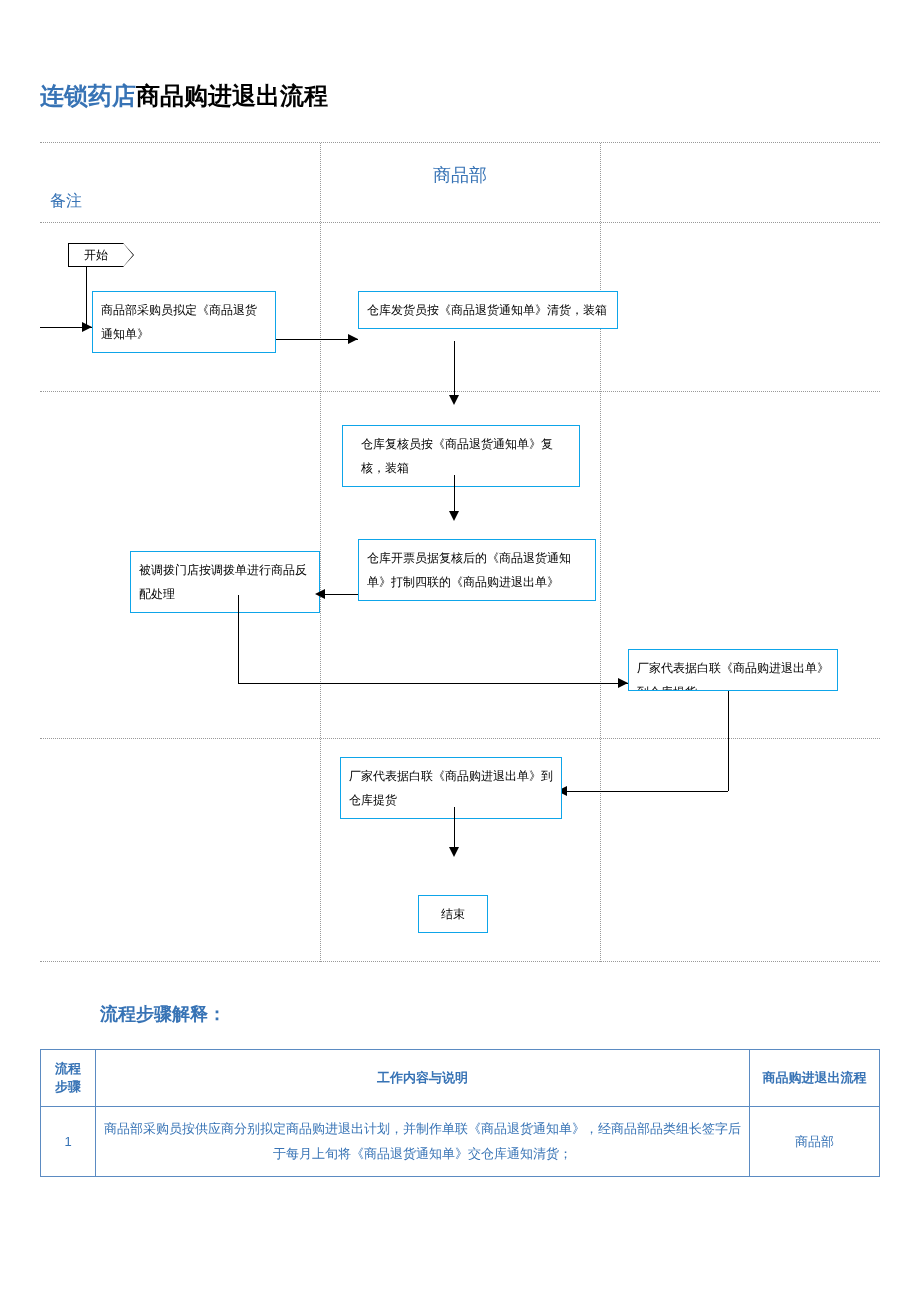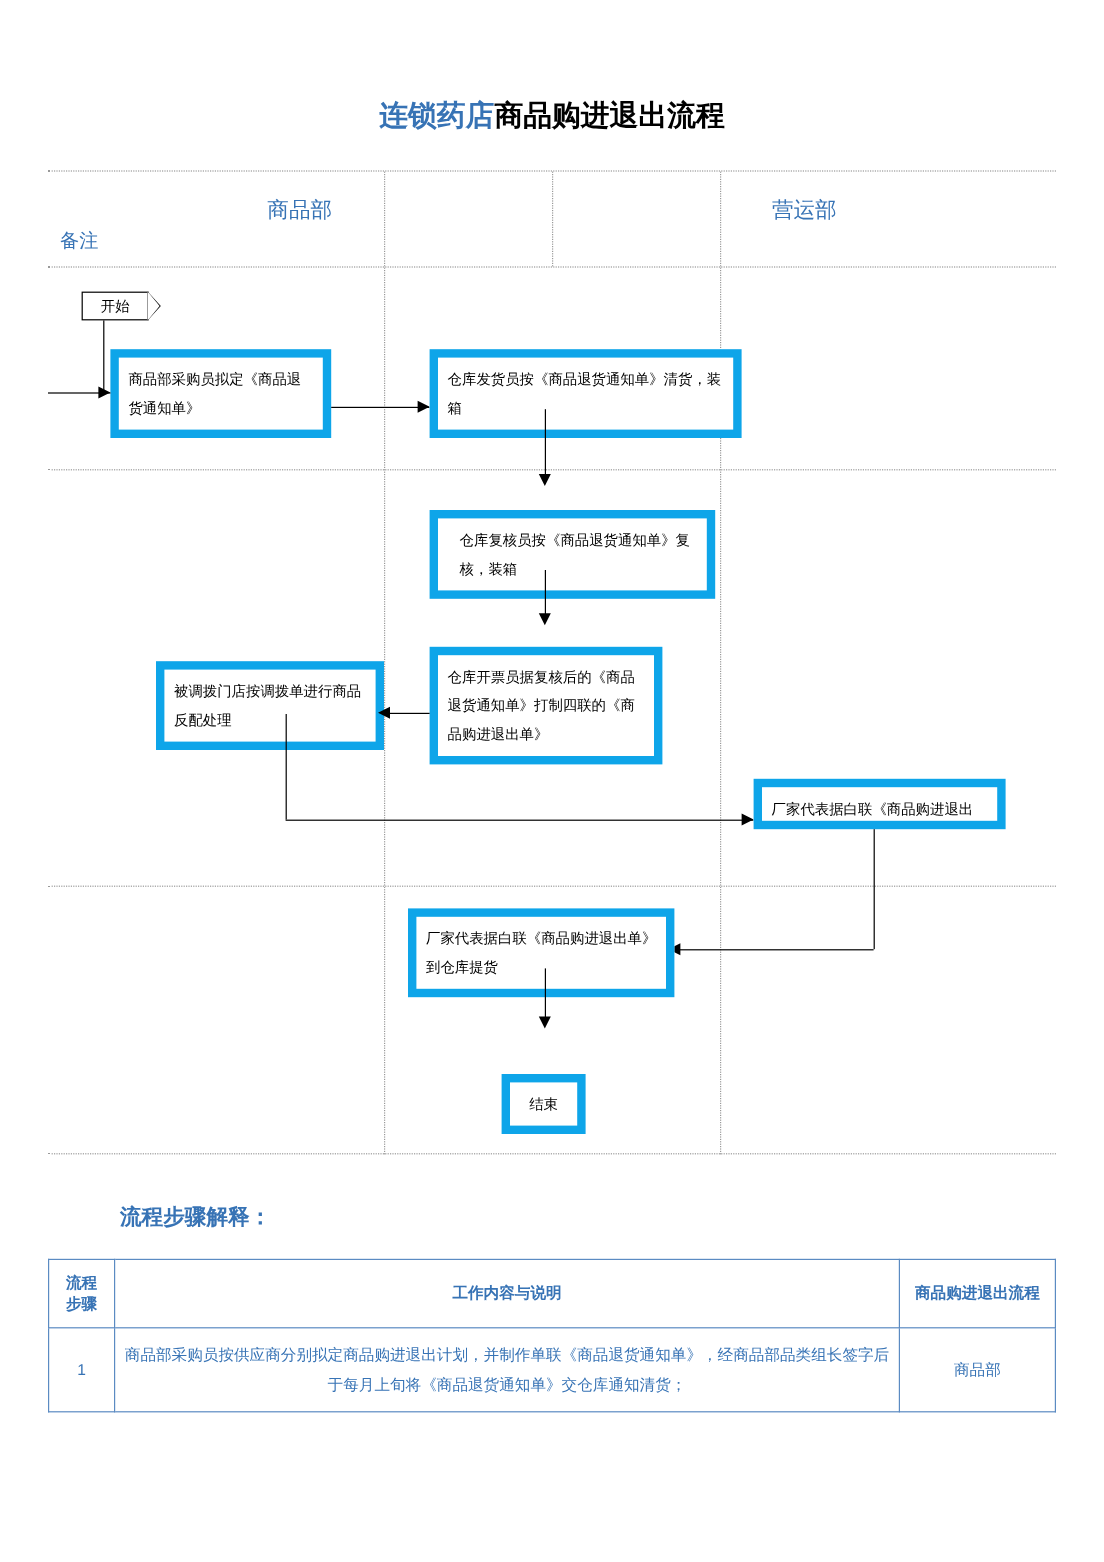--- a/index.html
+++ b/index.html
@@ -3,21 +3,21 @@
   <meta charset="utf-8">
   <style>
     * { margin: 0; padding: 0; box-sizing: border-box; }
     body {
       background: #fff;
       font-family: "SimSun", "Microsoft YaHei", sans-serif;
       width: 920px;
       padding: 80px 40px 40px 40px;
     }
     .title {
-      text-align: center;
+      text-align: left;
       font-size: 24px;
       font-weight: bold;
       color: #3773b5;
       margin-bottom: 30px;
     }
     .title .black { color: #000; }
     .swimlane {
       position: relative;
       width: 100%;
       height: 820px;
@@ -60,21 +60,21 @@
       left: 0; right: 0;
       height: 0;
       border-top: 1px dotted #999;
     }
     .hsepA { top: 248px; }
     .hsepB { top: 595px; }
     .hsepC { top: 818px; }
     .box {
       position: absolute;
       background: #fff;
-      border: 7px solid #0ea5e9;
+      border: 1px solid #0ea5e9;
       font-size: 12px;
       padding: 6px 8px;
       line-height: 2;
     }
     .start-shape {
       position: absolute;
       width: 56px;
       height: 24px;
       border: 1px solid #000;
       background: #fff;
@@ -165,21 +165,20 @@
 </head>
 <body>
 
 <h1 class="title">
   <span>连锁药店</span><span class="black">商品购进退出流程</span>
 </h1>
 
 <div class="swimlane">
   <div class="lane-headers">
     <div class="lane-header">商品部</div>
-    <div class="lane-header">营运部</div>
   </div>
   <div class="note-label">备注</div>
 
   <div class="lane-sep sep1"></div>
   <div class="lane-sep sep2"></div>
   <div class="h-sep hsepA"></div>
   <div class="h-sep hsepB"></div>
   <div class="h-sep hsepC"></div>
 
   <div class="start-shape" style="left:28px; top:100px;">
@@ -191,25 +190,25 @@
   <div class="line-h" style="left:0px; top:184px; width:52px;"></div>
   <div class="arrow-right" style="left:42px; top:184px;"></div>
 
   <div class="line-h" style="left:236px; top:196px; width:82px;"></div>
   <div class="arrow-right" style="left:308px; top:196px;"></div>
 
   <div class="box" style="left:318px; top:148px; width:260px;">仓库发货员按《商品退货通知单》清货，装箱</div>
   <div class="line-v" style="left:414px; top:198px; height:62px;"></div>
   <div class="arrow-down" style="left:414px; top:252px;"></div>
 
-  <div class="box" style="left:318px; top:282px; width:238px;padding-left:18px;">仓库复核员按《商品退货通知单》复核，装箱</div>
+  <div class="box" style="left:302px; top:282px; width:238px;padding-left:18px;">仓库复核员按《商品退货通知单》复核，装箱</div>
   <div class="line-v" style="left:414px; top:332px; height:44px;"></div>
   <div class="arrow-down" style="left:414px; top:368px;"></div>
 
-  <div class="box" style="left:318px; top:396px; width:194px;">仓库开票员据复核后的《商品退货通知单》打制四联的《商品购进退出单》</div>
+  <div class="box" style="left:318px; top:396px; width:238px;">仓库开票员据复核后的《商品退货通知单》打制四联的《商品购进退出单》</div>
 
   <div class="box" style="left:90px; top:408px; width:190px;">被调拨门店按调拨单进行商品反配处理</div>
   <div class="line-h" style="left:280px; top:451px; width:38px;"></div>
   <div class="arrow-left" style="left:275px; top:451px;"></div>
 
   <div class="line-v" style="left:198px; top:452px; height:88px;"></div>
   <div class="line-h" style="left:198px; top:540px; width:390px;"></div>
   <div class="arrow-right" style="left:578px; top:540px;"></div>
 
   <div class="box" style="left:588px; top:506px; width:210px; height:42px; overflow:hidden;">厂家代表据白联《商品购进退出单》到仓库提货</div>

